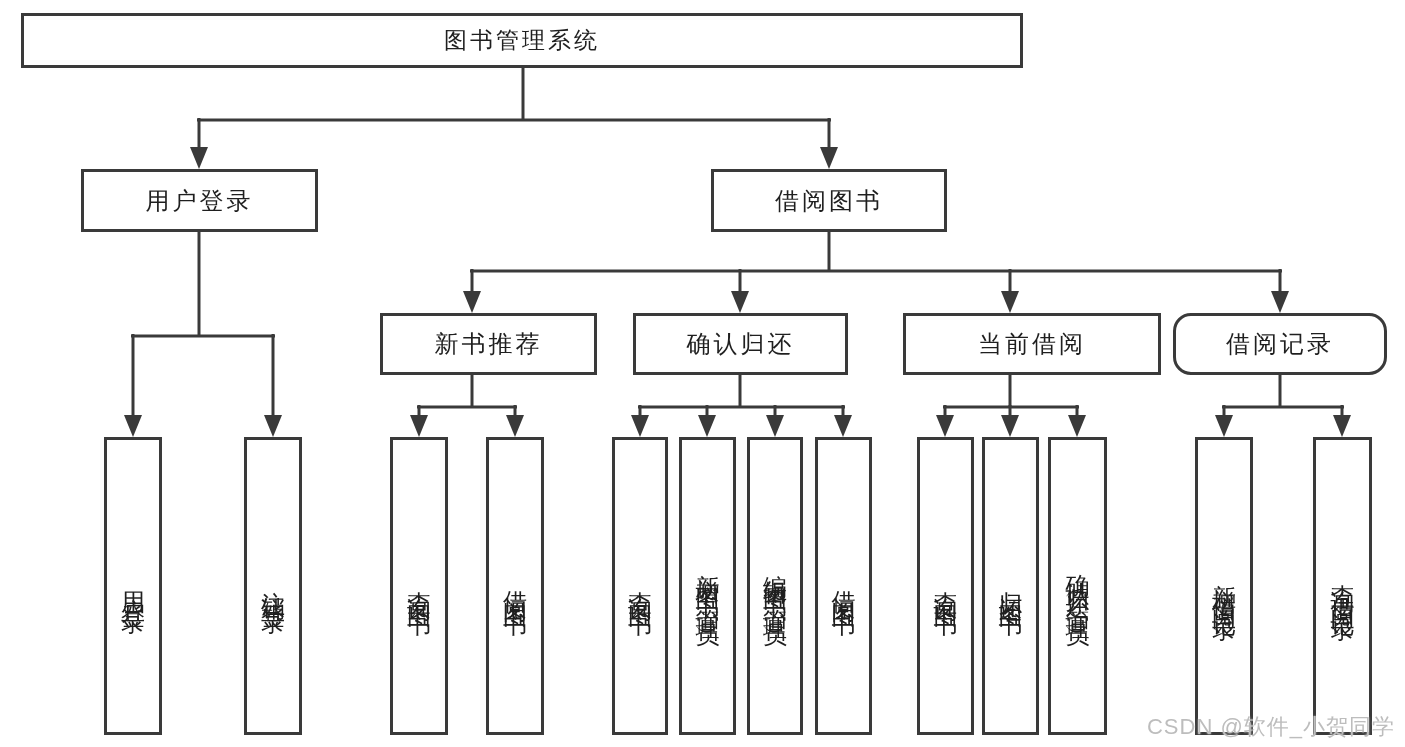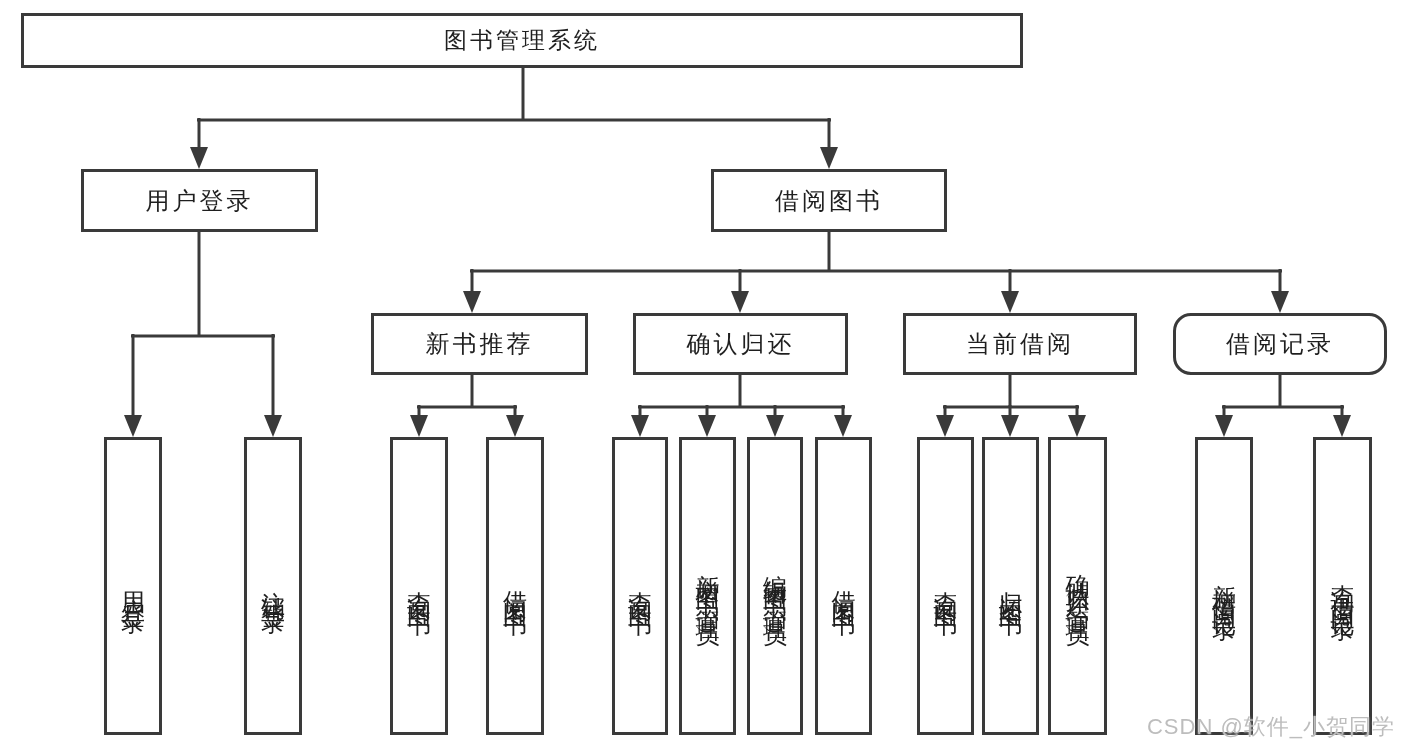--- a/index.html
+++ b/index.html
@@ -26,23 +26,23 @@
     display:flex;align-items:center;justify-content:center;
     font-size:24px;
     letter-spacing:3px;
     color:var(--text);
     white-space:nowrap;
     z-index:2;
   }
   .node.root{left:21px;top:13px;width:1002px;height:55px;font-size:23px;}
   .node.lvl2-a{left:81px;top:169px;width:237px;height:63px;}
   .node.lvl2-b{left:711px;top:169px;width:236px;height:63px;}
-  .node.lvl3-a{left:371px;top:313px;width:217px;height:62px;}
+  .node.lvl3-a{left:380px;top:313px;width:217px;height:62px;}
   .node.lvl3-b{left:633px;top:313px;width:215px;height:62px;}
-  .node.lvl3-c{left:903px;top:313px;width:234px;height:62px;}
+  .node.lvl3-c{left:903px;top:313px;width:258px;height:62px;}
   .node.lvl3-d{left:1173px;top:313px;width:214px;height:62px;border-radius:18px;}
   .leaf{
     position:absolute;
     top:437px;height:298px;width:58px;
     box-sizing:border-box;
     border:3px solid var(--line);
     background:#fff;
     display:flex;align-items:center;justify-content:center;
     z-index:2;
   }

